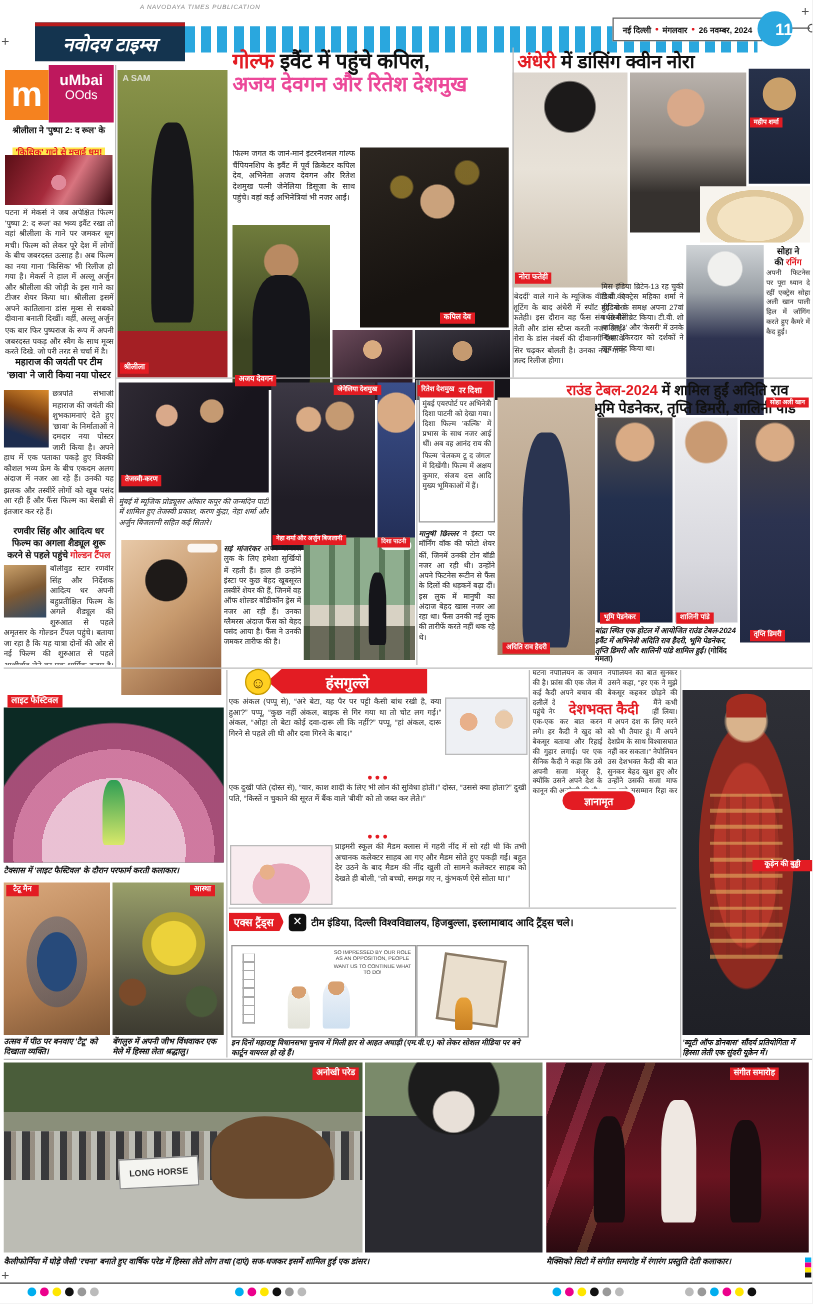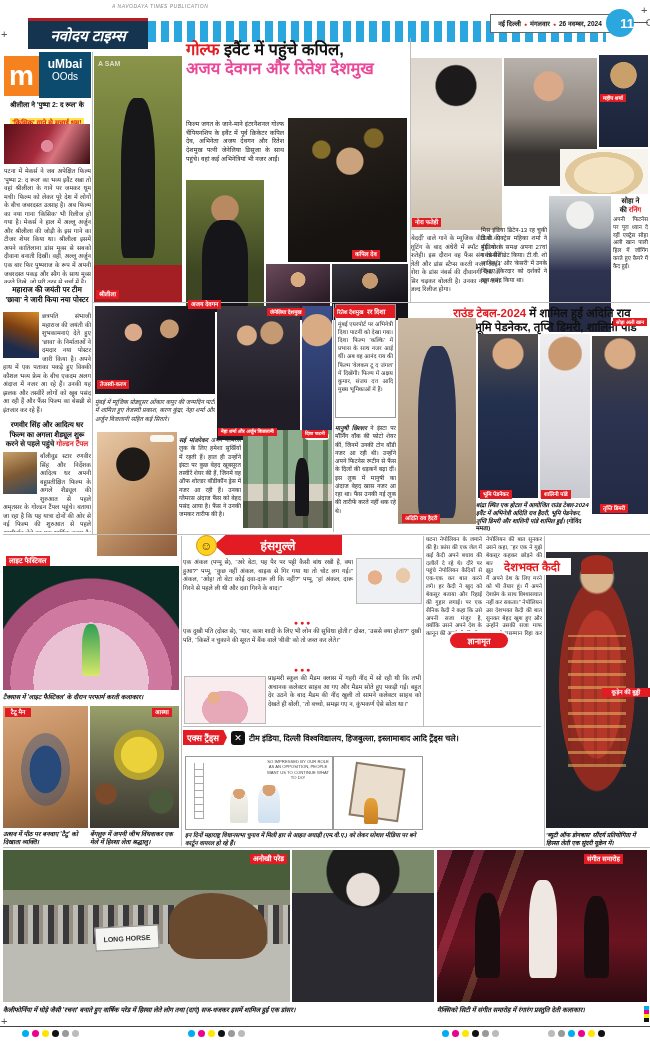--- a/index.html
+++ b/index.html
@@ -54,21 +54,21 @@
   <div class="hline" style="left:3px;top:534px;width:647px"></div>
   <div class="vline" style="left:181px;top:536px;height:310px"></div>
   <div class="vline" style="left:423px;top:536px;height:190px"></div>
   <div class="vline" style="left:544px;top:536px;height:310px"></div>
   <div class="hline" style="left:183px;top:726px;width:358px"></div>
   <div class="hline" style="left:3px;top:847px;width:647px"></div>
 
   <div class="abs" style="left:4px;top:56px;width:35px;height:40px;background:#f5821f;display:flex;align-items:center;justify-content:center;z-index:2">
     <span style="color:#fff;font-weight:bold;font-size:28px;line-height:1">m</span>
   </div>
-  <div class="abs" style="left:39px;top:52px;width:52px;height:46px;background:#0c4a6e;color:#fff;text-align:center;padding-top:5px;box-sizing:border-box">
+  <div class="abs" style="left:39px;top:52px;width:52px;height:46px;background:#be185d;color:#fff;text-align:center;padding-top:5px;box-sizing:border-box">
     <div style="font-weight:bold;font-size:12px">uMbai</div>
     <div style="font-weight:normal;font-size:10px">OOds</div>
   </div>
   <div class="abs c" style="left:3px;top:101px;width:88px;line-height:1.3">
     <span class="b" style="font-size:6.8px;display:block;color:#111">श्रीलीला ने 'पुष्पा 2: द रूल' के</span>
     <span class="b" style="font-size:7px;color:#e31c23;background:#ffe84d;display:inline-block;padding:0 2px">'किसिक' गाने से मचाई धूम!</span>
   </div>
   <div class="ph" style="left:4px;top:124px;width:86px;height:40px;background:radial-gradient(circle at 50% 55%,#e0899a 0 12%,transparent 13%),linear-gradient(120deg,#5a0f16,#a62b3c 45%,#d8747f 62%,#3a0a10)"></div>
   <div class="txt" style="left:4px;top:167px;width:87px;height:116px">पटना में मेकर्स ने जब अपेक्षित फिल्म 'पुष्पा 2: द रूल' का भव्य इवैंट रखा तो वहां श्रीलीला के गाने पर जमकर धूम मची। फिल्म को लेकर पूरे देश में लोगों के बीच जबरदस्त उत्साह है। अब फिल्म का नया गाना 'किसिक' भी रिलीज हो गया है। मेकर्स ने हाल में अल्लू अर्जुन और श्रीलीला की जोड़ी के इस गाने का टीजर शेयर किया था। श्रीलीला इसमें अपने कातिलाना डांस मूव्स से सबको दीवाना बनाती दिखीं। वहीं, अल्लू अर्जुन एक बार फिर पुष्पराज के रूप में अपनी जबरदस्त पकड़ और स्वैग के साथ मूव्स करते दिखे, जो पूरी तरह से चर्चा में है।</div>
   <div class="abs c b" style="left:3px;top:285px;width:88px;font-size:7.4px;line-height:1.35;color:#111">महाराज की जयंती पर टीम 'छावा' ने जारी किया नया पोस्टर</div>
@@ -98,20 +98,23 @@
   <div class="bdg" style="left:352px;top:250px">कपिल देव</div>
   <div class="ph" style="left:186px;top:180px;width:78px;height:132px;background:radial-gradient(circle at 50% 22%,#b98a62 0 12%,transparent 13%),linear-gradient(180deg,#707c3c,#3d4522 70%)">
     <div class="fig" style="left:16px;top:40px;width:46px;height:92px;background:#15151a"></div>
   </div>
   <div class="bdg" style="left:188px;top:300px">अजय देवगन</div>
   <div class="ph" style="left:332px;top:264px;width:76px;height:56px;background:radial-gradient(circle at 50% 30%,#c59a70 0 14%,transparent 15%),linear-gradient(165deg,#3a3640,#16141a 70%)"></div>
   <div class="bdg" style="left:334px;top:308px;font-size:5.5px">रितेश देशमुख</div>
   <div class="ph" style="left:266px;top:264px;width:64px;height:56px;background:radial-gradient(circle at 50% 28%,#d9ab80 0 14%,transparent 15%),linear-gradient(150deg,#6b4a5a,#2c1d28 75%)"></div>
   <div class="bdg" style="left:267px;top:308px;font-size:5.3px">जेनेलिया देशमुख</div>
 
+  <div class="abs b" style="left:414px;top:38px;width:210px;font-size:15px">
+    <span class="red">अंधेरी</span><span style="color:#111"> में डांसिंग क्वीन नोरा</span>
+  </div>
   <div class="ph" style="left:410px;top:58px;width:92px;height:172px;background:radial-gradient(circle at 50% 16%,#1c1a1a 0 13%,transparent 14%),linear-gradient(180deg,#ddd6ce,#e8e2d8 45%,#cbbfae)"></div>
   <div class="bdg" style="left:412px;top:218px">नोरा फतेही</div>
   <div class="txt" style="left:410px;top:234px;width:90px;height:68px">'बेदर्दी' वाले गाने के म्यूजिक वीडियो की शूटिंग के बाद अंधेरी में स्पॉट हुईं नोरा फतेही। इस दौरान वह फैंस संग तस्वीरें लेती और डांस स्टैप्स करती नजर आईं। नोरा के डांस नंबर्स की दीवानगी फैंस के सिर चढ़कर बोलती है। उनका नया गाना जल्द रिलीज होगा।</div>
   <div class="ph" style="left:504px;top:58px;width:93px;height:128px;background:radial-gradient(circle at 48% 22%,#d9a98a 0 13%,transparent 14%),linear-gradient(180deg,#b9b2ac,#8e867e 45%,#35312e 75%)"></div>
   <div class="ph" style="left:599px;top:55px;width:49px;height:92px;background:radial-gradient(circle at 50% 22%,#caa06a 0 17%,transparent 18%),linear-gradient(180deg,#27314a,#1a2338)"></div>
   <div class="bdg" style="left:600px;top:94px;font-size:5.3px">महीप शर्मा</div>
   <div class="ph" style="left:560px;top:149px;width:88px;height:45px;background:radial-gradient(ellipse at 50% 58%,#f3e3c2 0 48%,#e0c89b 49% 62%,transparent 63%),radial-gradient(circle at 40% 55%,#8a5a2e 0 3%,transparent 4%),#f7f4ee"></div>
 
   <div class="txt" style="left:481px;top:226px;width:66px;height:106px;font-size:6px">मिस इंडिया ब्रिटेन-13 रह चुकी टी.वी. एक्ट्रेस महिका शर्मा ने मीडिया के समक्ष अपना 27वां बर्थडे सैलीब्रेट किया। टी.वी. शो 'नागिन-3' और 'केसरी' में उनके निभाए किरदार को दर्शकों ने खूब पसंद किया था।</div>
   <div class="ph" style="left:549px;top:196px;width:62px;height:136px;background:radial-gradient(circle at 50% 14%,#f0f0ee 0 11%,transparent 12%),linear-gradient(180deg,#cfd3d6,#9aa0a6 28%,#2e3350 55%,#262b44)"></div>
@@ -188,21 +191,21 @@
   </div>
   <div class="txt" style="left:183px;top:558px;width:170px;height:60px">एक अंकल (पप्पू से), “अरे बेटा, यह पैर पर पट्टी कैसी बांध रखी है, क्या हुआ?” पप्पू, “कुछ नहीं अंकल, बाइक से गिर गया था तो चोट लग गई।” अंकल, “ओह! तो बेटा कोई दवा-दारू ली कि नहीं?” पप्पू, “हां अंकल, दारू गिरने से पहले ली थी और दवा गिरने के बाद।”</div>
   <div class="ph" style="left:356px;top:558px;width:64px;height:44px;border:1px solid #bbb;background:radial-gradient(circle at 28% 42%,#e8b08a 0 13%,transparent 14%),radial-gradient(circle at 72% 38%,#e9c9a8 0 13%,transparent 14%),radial-gradient(circle at 72% 30%,#d9d9d9 0 8%,transparent 9%),#eef0f4"></div>
   <div class="abs c red" style="left:183px;top:619px;width:238px;font-size:7px">● ● ●</div>
   <div class="txt" style="left:183px;top:627px;width:238px;height:38px">एक दुखी पति (दोस्त से), “यार, काश शादी के लिए भी लोन की सुविधा होती।” दोस्त, “उससे क्या होता?” दुखी पति, “किस्तें न चुकाने की सूरत में बैंक वाले 'बीवी' को तो जब्त कर लेते।”</div>
   <div class="abs c red" style="left:183px;top:666px;width:238px;font-size:7px">● ● ●</div>
   <div class="ph" style="left:184px;top:676px;width:80px;height:46px;border:1px solid #bbb;background:radial-gradient(circle at 36% 45%,#e8b08a 0 10%,transparent 11%),radial-gradient(ellipse at 50% 70%,#e7a8b8 0 40%,transparent 41%),#f8ecef"></div>
   <div class="txt" style="left:268px;top:674px;width:153px;height:50px">प्राइमरी स्कूल की मैडम क्लास में गहरी नींद में सो रही थी कि तभी अचानक कलेक्टर साहब आ गए और मैडम सोते हुए पकड़ी गईं। बहुत देर उठने के बाद मैडम की नींद खुली तो सामने कलेक्टर साहब को देखते ही बोली, “तो बच्चो, समझ गए न, कुंभकर्ण ऐसे सोता था।”</div>
 
   <div class="txt" style="left:426px;top:536px;width:56px;height:188px;font-size:5.7px">घटना नेपोलियन के जमाने की है। फ्रांस की एक जेल में कई कैदी अपने बचाव की दलीलें दे रहे थे। दौरे पर पहुंचे नेपोलियन कैदियों से एक-एक कर बात करने लगे। हर कैदी ने खुद को बेकसूर बताया और रिहाई की गुहार लगाई। पर एक सैनिक कैदी ने कहा कि उसे अपनी सजा मंजूर है, क्योंकि उसने अपने देश के कानून की अनदेखी की थी।</div>
-  <div class="abs c b red" style="left:493px;top:558px;width:78px;font-size:11.5px;background:#fff;z-index:5;padding:1px 0">देशभक्त कैदी</div>
+  <div class="abs c b red" style="left:444px;top:558px;width:78px;font-size:11.5px;background:#fff;z-index:5;padding:1px 0">देशभक्त कैदी</div>
   <div class="txt" style="left:486px;top:536px;width:56px;height:188px;font-size:5.7px">नेपोलियन की बात सुनकर उसने कहा, “हर एक ने मुझे बेकसूर कहकर छोड़ने की बात कही। परंतु मैंने कभी झूठ का सहारा नहीं लिया। मैं अपने देश के लिए मरने को भी तैयार हूं। मैं अपने देशप्रेम के साथ विश्वासघात नहीं कर सकता।” नेपोलियन उस देशभक्त कैदी की बात सुनकर बेहद खुश हुए और उन्होंने उसकी सजा माफ कर उसे ससम्मान रिहा कर दिया।</div>
   <div class="abs c" style="left:450px;top:633px;width:58px;height:15px;background:#e31c23;border-radius:8px;z-index:5;display:flex;align-items:center;justify-content:center;box-shadow:0 0 0 2px #fff">
     <span style="color:#fff;font-weight:bold;font-size:8px">ज्ञानामृत</span>
   </div>
 
   <div class="ph" style="left:546px;top:552px;width:102px;height:276px;background:radial-gradient(circle at 50% 9%,#d9b38c 0 6%,transparent 7%),radial-gradient(ellipse at 50% 48%,#b5372a 0 36%,#8e2a20 37% 52%,transparent 53%),linear-gradient(180deg,#2e2f36,#1f2026)">
     <div style="position:absolute;left:22%;right:22%;top:30%;bottom:22%;background:repeating-linear-gradient(0deg,rgba(236,196,106,.5) 0 3px,transparent 3px 13px),repeating-linear-gradient(90deg,rgba(120,40,30,.4) 0 3px,transparent 3px 13px)"></div>
     <div style="position:absolute;left:34%;top:1%;width:32%;height:7%;background:#a32c20;border-radius:50% 50% 0 0"></div>
   </div>
   <div class="bdg" style="left:602px;top:688px;width:42px;white-space:normal;text-align:center">कूड़ेन की बुड्ढी</div>

